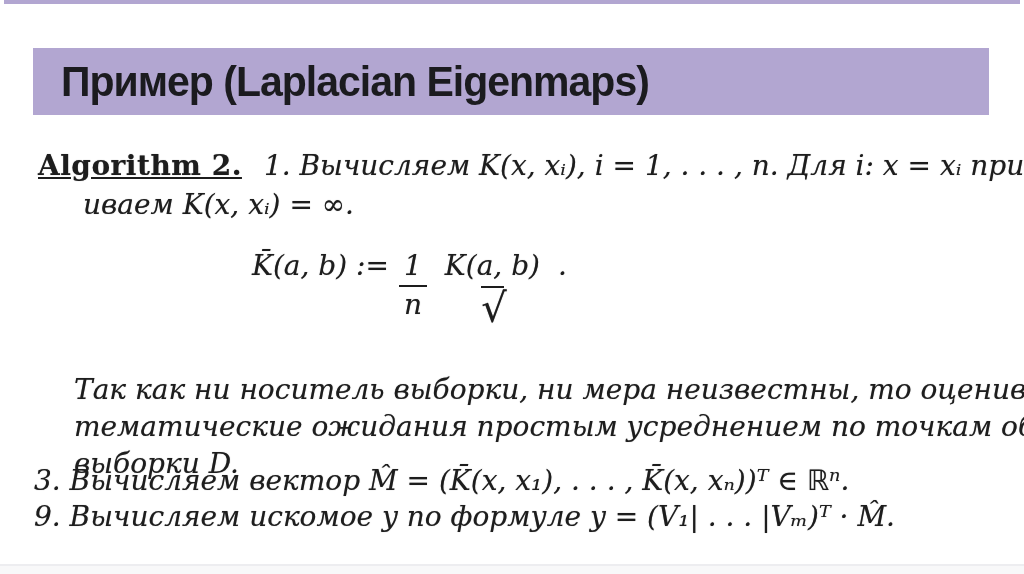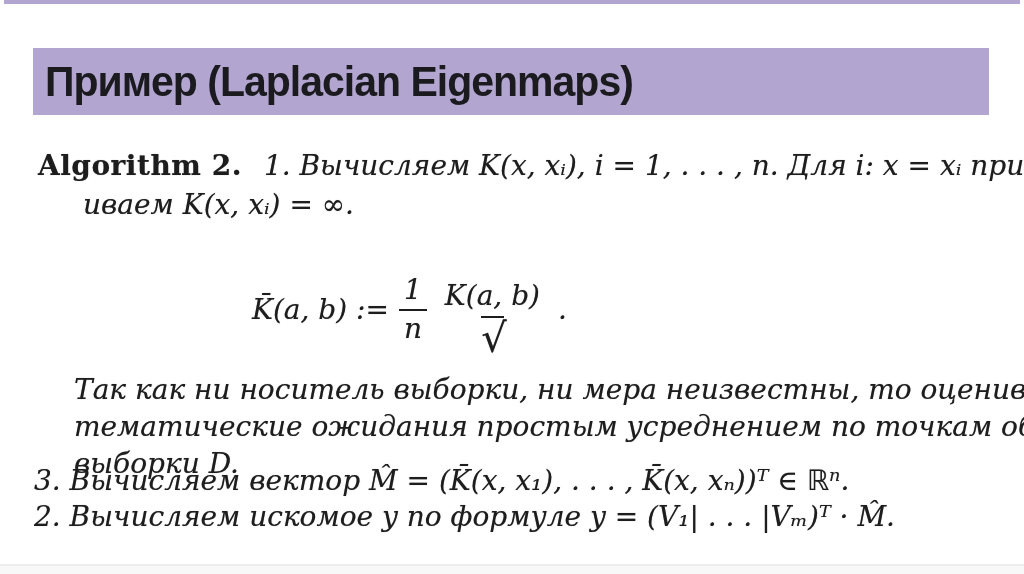--- a/index.html
+++ b/index.html
@@ -14,56 +14,56 @@
   .top-strip {
     position:absolute; left:4px; top:0; width:1016px; height:4px;
     background: var(--accent, #b2a6d1);
   }
 
   
   .banner {
     position:absolute; left:33px; top:48px; width:956px; height:67px;
     background: var(--accent, #b2a6d1);
     display:flex; align-items:center;
-    padding-left:12px;
+    padding-left:28px;
   }
   .title {
     font-size:41px; font-weight:700; letter-spacing:-1px;
     color: var(--title-text, #1b1b1f);
     font-family:"Liberation Sans","DejaVu Sans",sans-serif;
     transform:scaleY(1.04);
   }
 
   
   .scan {
     position:absolute; left:0; top:115px; width:1024px; height:459px;
     font-family:"DejaVu Serif","DejaVu Sans",serif;
     font-size:28px; line-height:1.15;
     color: var(--scan-text, #1d1d1d);
     text-shadow:0 0 0.8px rgba(35,35,35,0.55);
   }
   .scan .it { font-style:italic; }
   .line { position:absolute; white-space:nowrap; }
   .l1 { left:38px;  top:35px; }
-  .head { font-weight:bold; font-style:normal; margin-right:22px; letter-spacing:0.5px; }
+  .head { font-weight:bold; font-style:normal; margin-right:22px; letter-spacing:0.5px;text-decoration:underline; }
   .l2 { left:83px;  top:74px; }
   .l3 { left:38px;  top:110px; }
 
   
   .formula {
-    position:absolute; left:252px; top:148px;
-    display:flex; align-items:center;
+    position:absolute; left:252px; top:135px;
+    display:flex; align-items:flex-start;
     white-space:nowrap;
   }
   .f-lhs { margin-right:10px; }
   .frac { display:inline-flex; flex-direction:column; align-items:center; }
   .coef { margin-right:4px; }
   .coef .num { padding:0 5px 3px; border-bottom:2.5px solid var(--scan-text,#1d1d1d); }
   .coef .den { padding-top:2px; }
-  .main .num { padding:0 14px 4px;margin-top:17px; }
+  .main .num { padding:0 14px 4px; }
   .den-wrap {
     border-top:2.5px solid var(--scan-text,#1d1d1d);
     padding-top:2px;
     display:inline-flex; align-items:flex-start;
   }
   .radical {
     font-style:normal;
     font-family:"DejaVu Sans","DejaVu Serif",sans-serif;
     font-size:40px; line-height:0.9;
     margin-right:-3px;
@@ -121,17 +121,17 @@
     <span class="it f-period">.</span>
   </div>
 
   <div class="para it">
     <div>Так как ни носитель выборки, ни мера неизвестны, то оцениваем ма-</div>
     <div>тематические ожидания простым усреднением по точкам обучающей</div>
     <div>выборки D.</div>
   </div>
 
   <div class="line s3 it">3.  Вычисляем вектор M̂ = (K̄(x, x₁), . . . , K̄(x, xₙ))ᵀ ∈ ℝⁿ.</div>
-  <div class="line s4 it">2.  Вычисляем искомое y по формуле y = (V₁| . . . |Vₘ)ᵀ · M̂.</div>
+  <div class="line s4 it">9.  Вычисляем искомое y по формуле y = (V₁| . . . |Vₘ)ᵀ · M̂.</div>
 
 </main>
 
 <div class="scan-edge"></div>
 
 </body></html>

